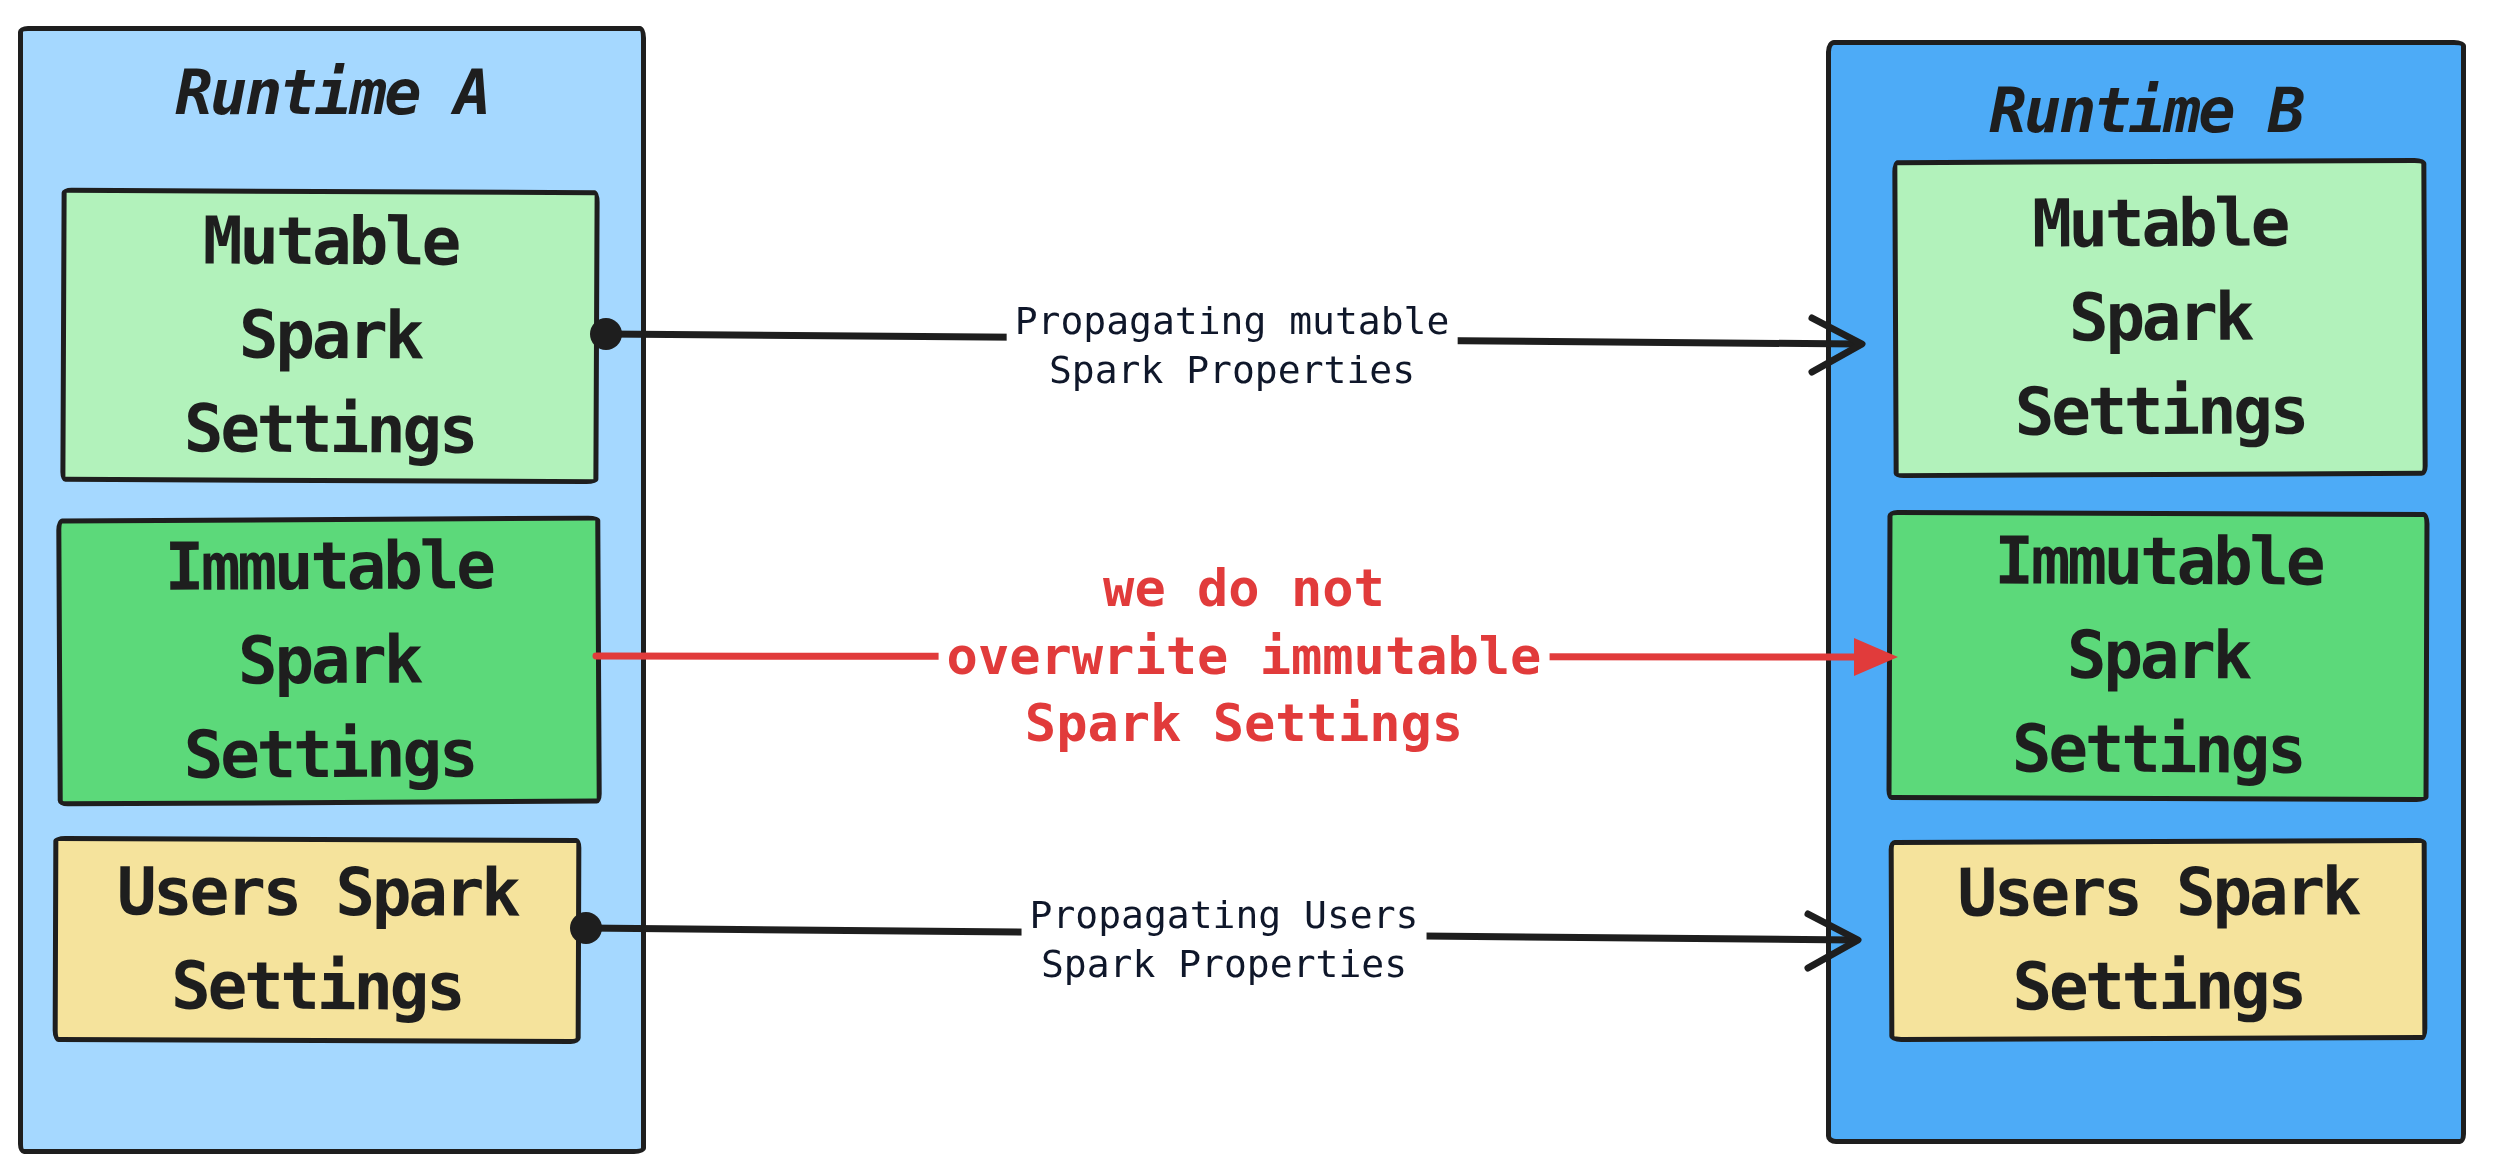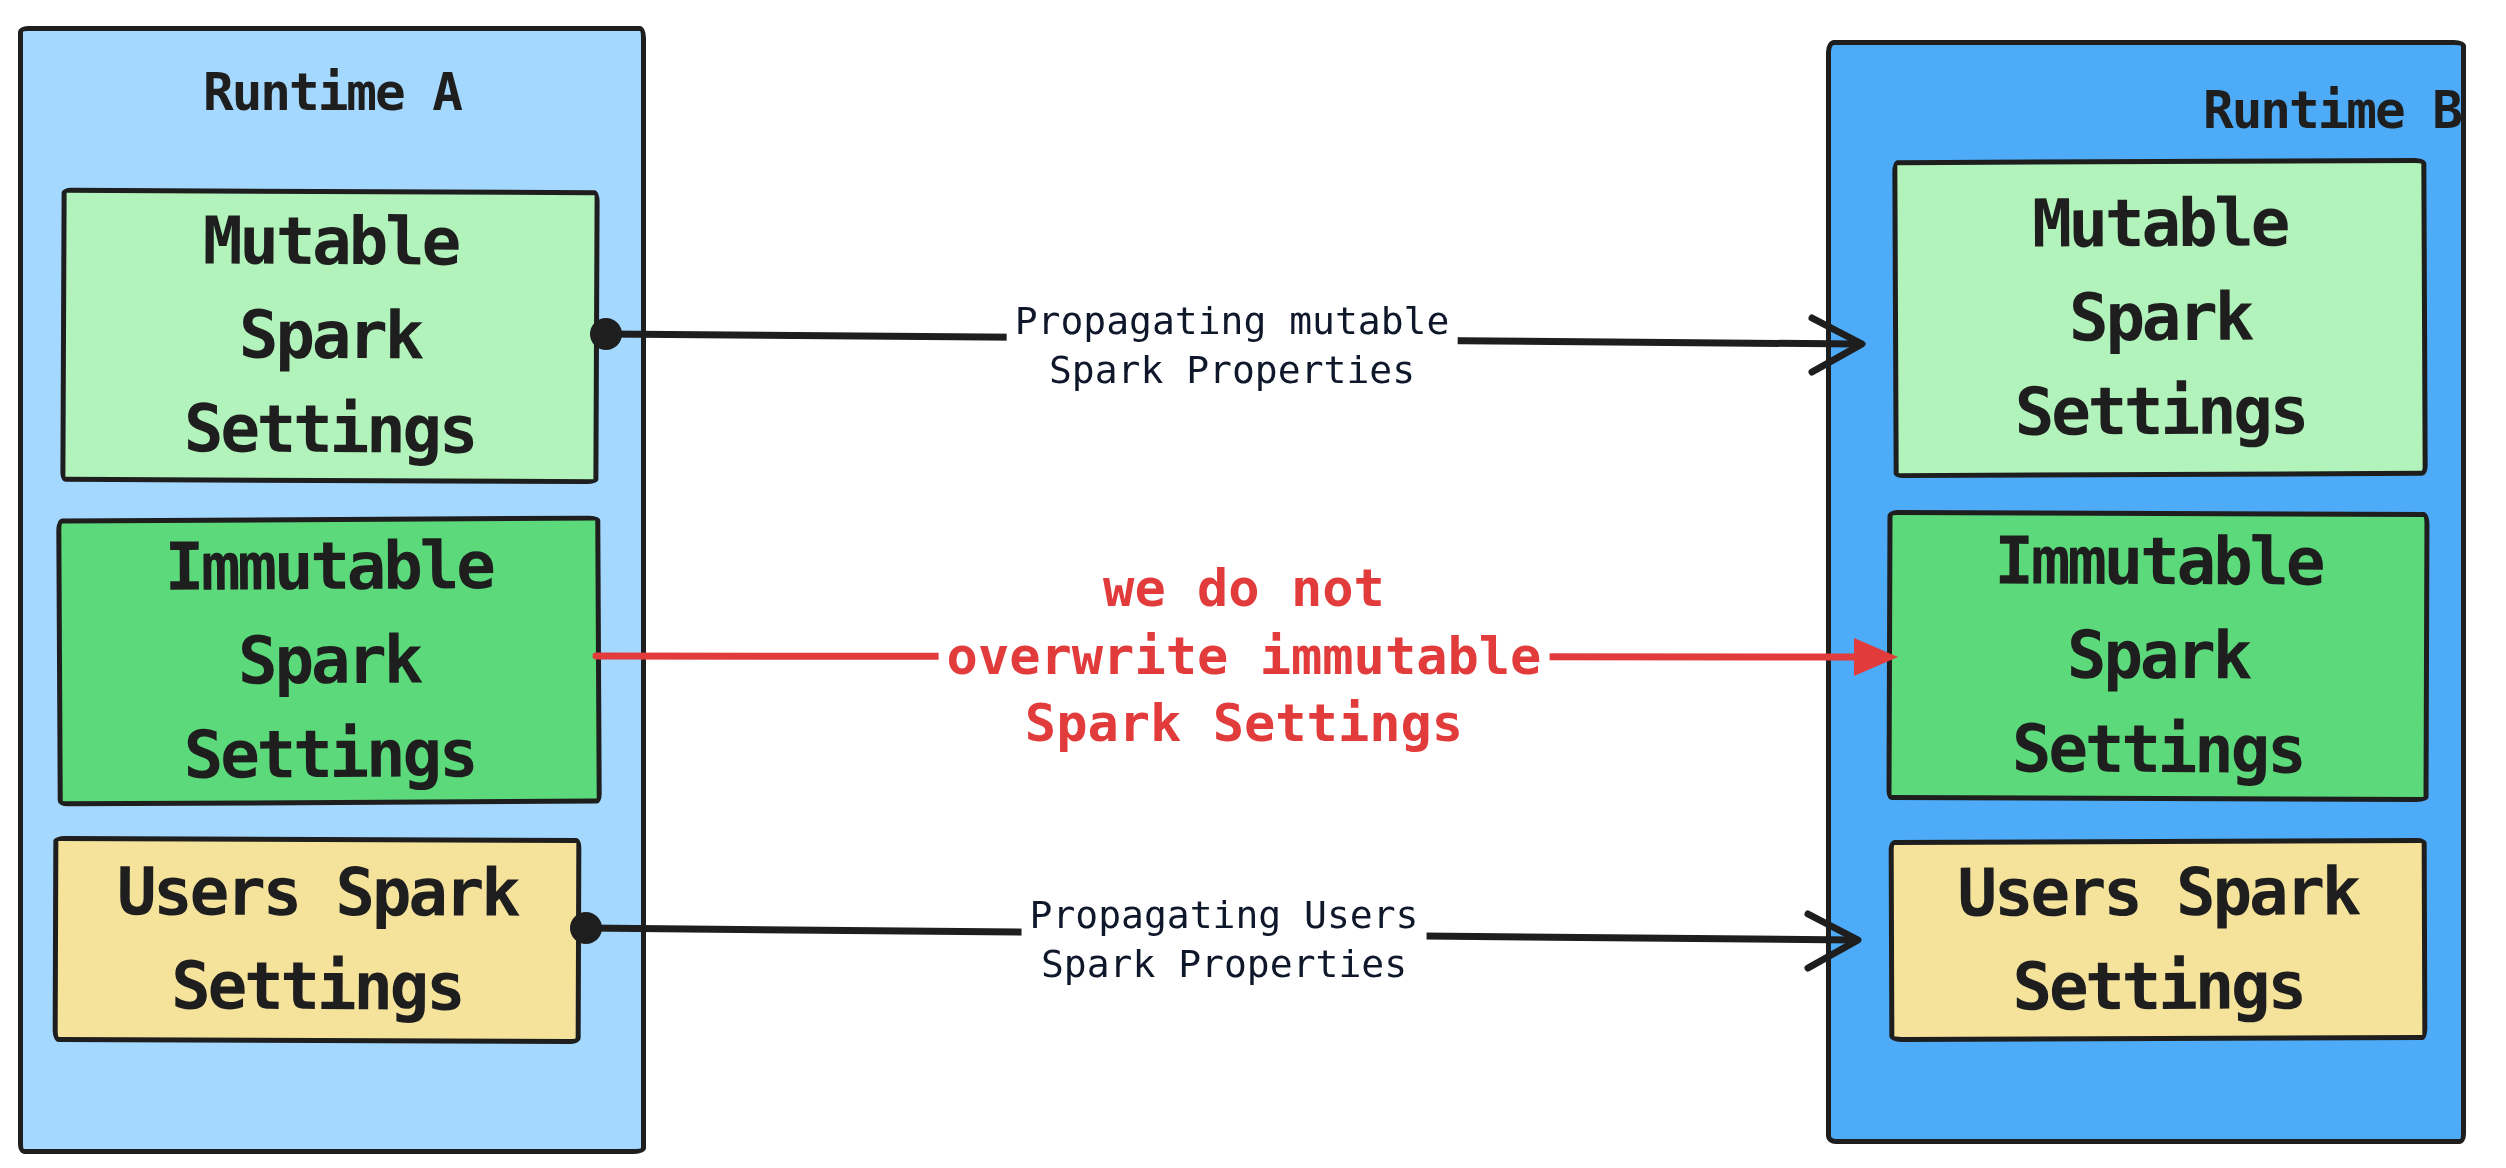--- a/index.html
+++ b/index.html
@@ -24,28 +24,29 @@
     background: #a5d8ff;
     border-radius: 10px 6px 12px 6px / 6px 12px 6px 10px;
   }
   .runtime-b {
     left: 1826px; top: 40px; width: 640px; height: 1104px;
     background: #4dabf7;
     border-radius: 8px 12px 6px 10px / 12px 6px 10px 8px;
   }
   .runtime-title {
     text-align: center;
-    font-size: 51px;
+    font-size: 62px;
     font-weight: bold;
     letter-spacing: -0.04em;
     line-height: 80px;
     white-space: pre-line;
+    font-style: italic;
   }
   .runtime-a .runtime-title { margin-top: 22px; }
-  .runtime-b .runtime-title { margin-top: 26px; text-align: right; }
+  .runtime-b .runtime-title { margin-top: 26px; }
 
   
   .rbox {
     position: absolute;
     box-sizing: border-box;
     border: 5px solid #1e1e1e;
     display: flex;
     align-items: center;
     justify-content: center;
     text-align: center;

